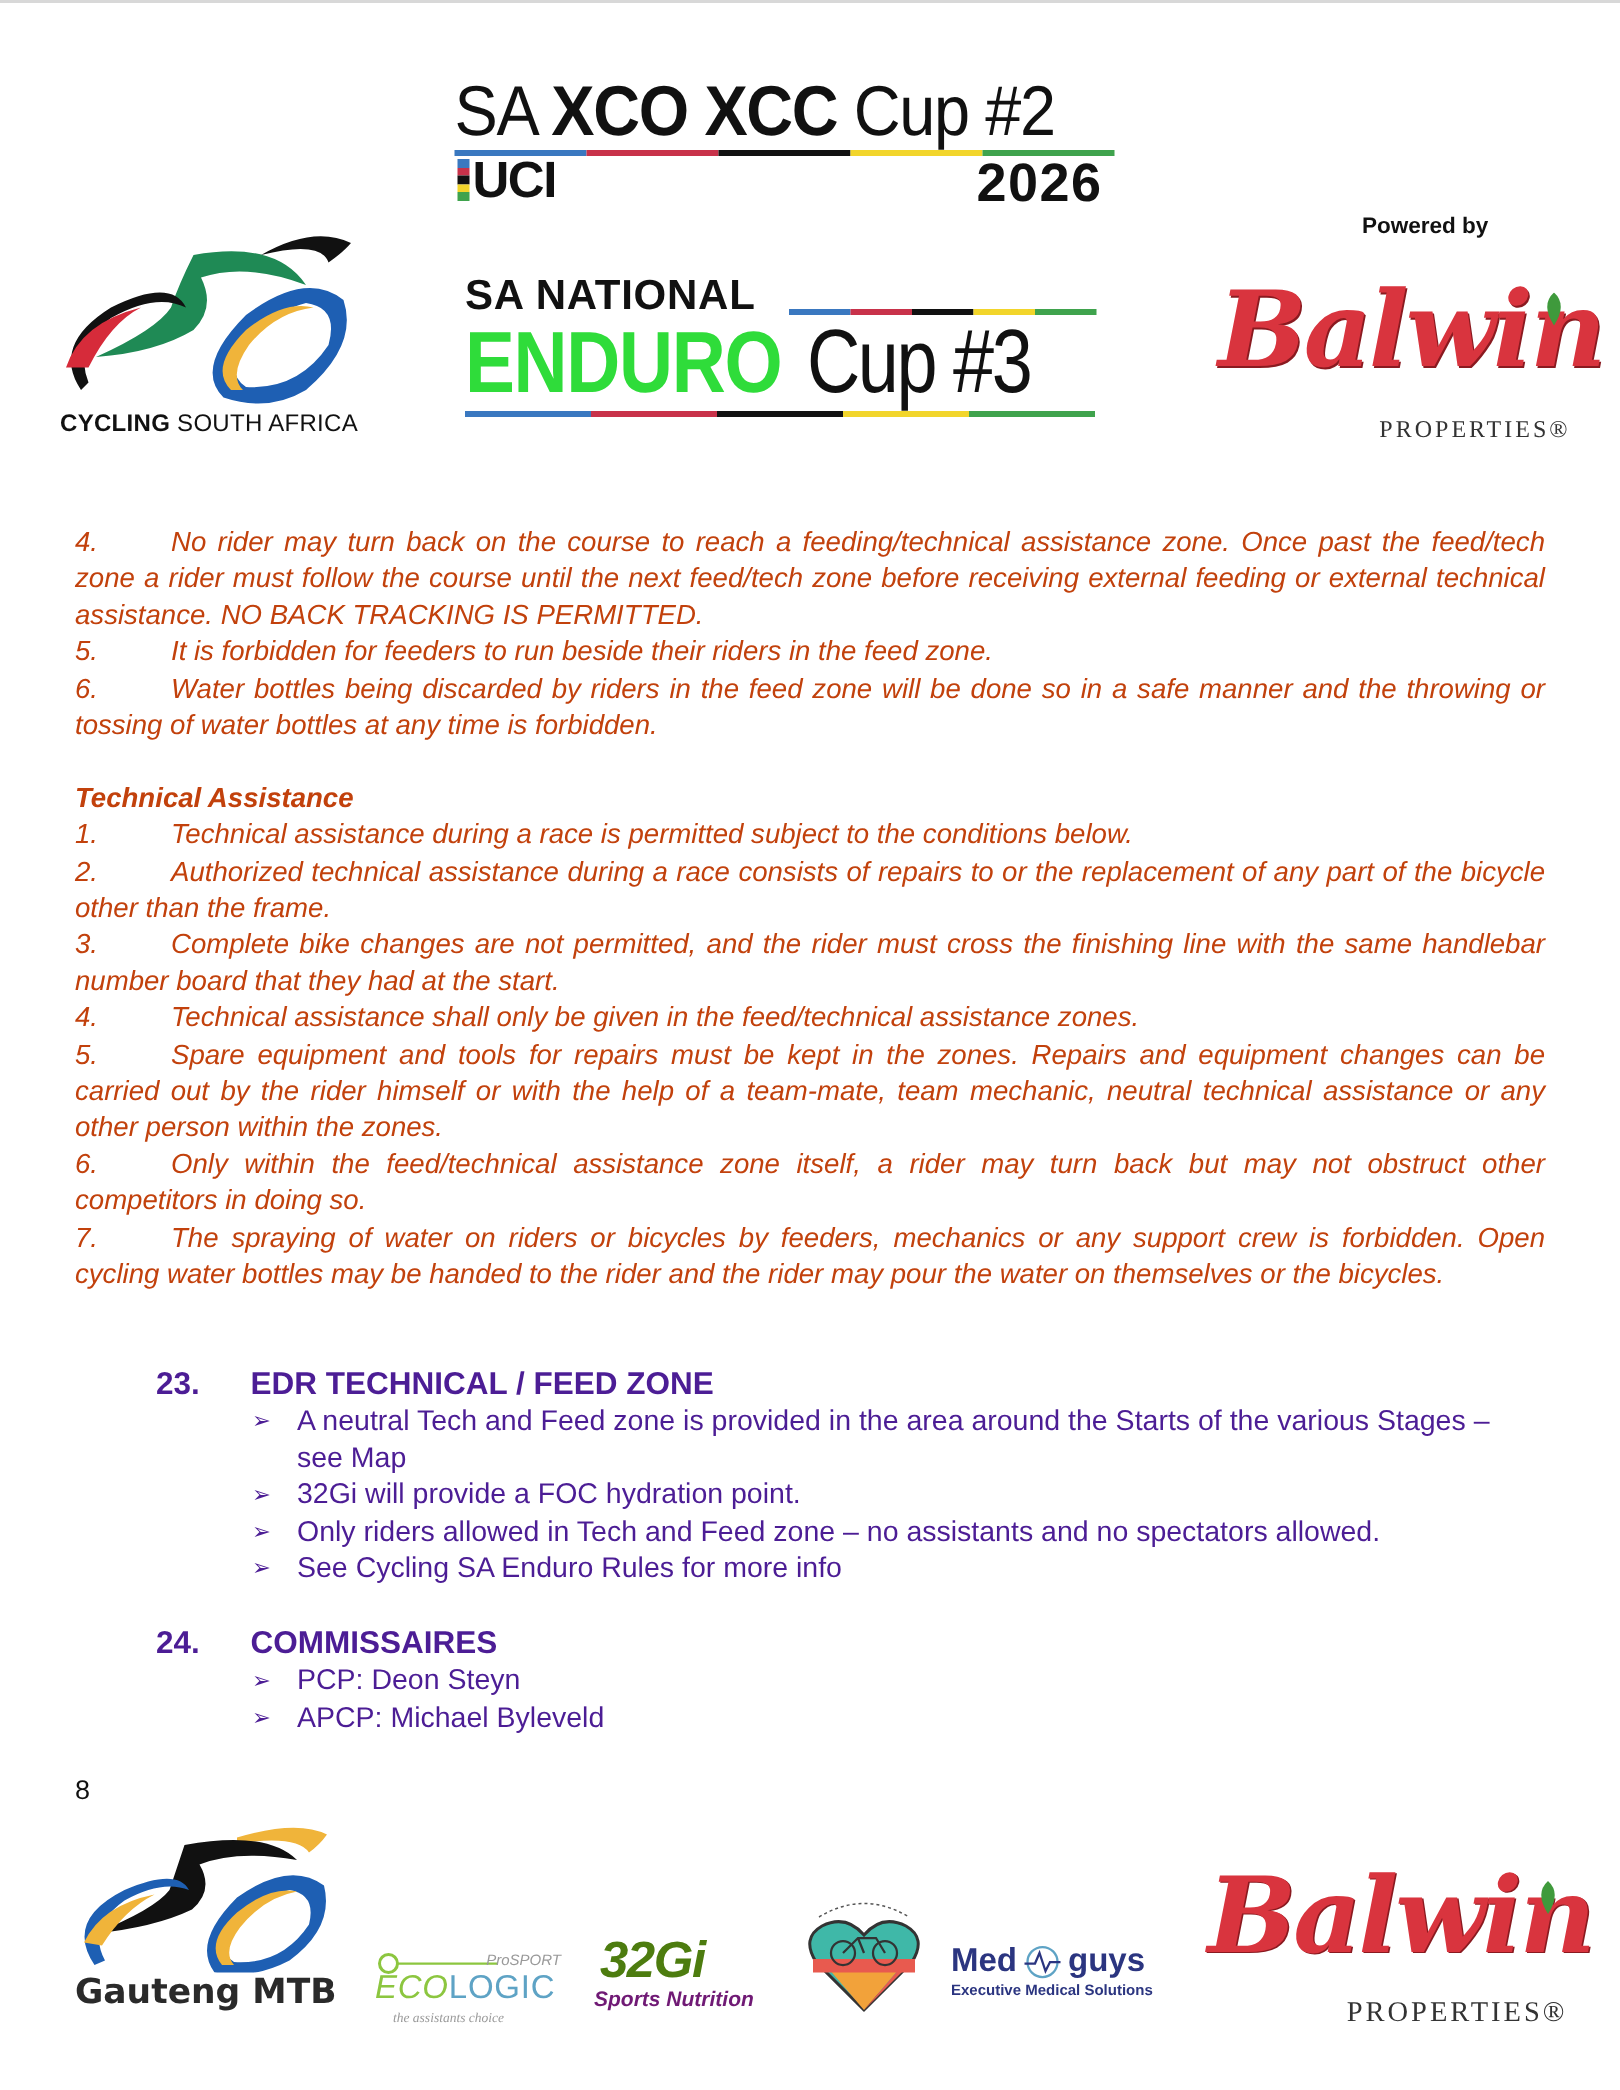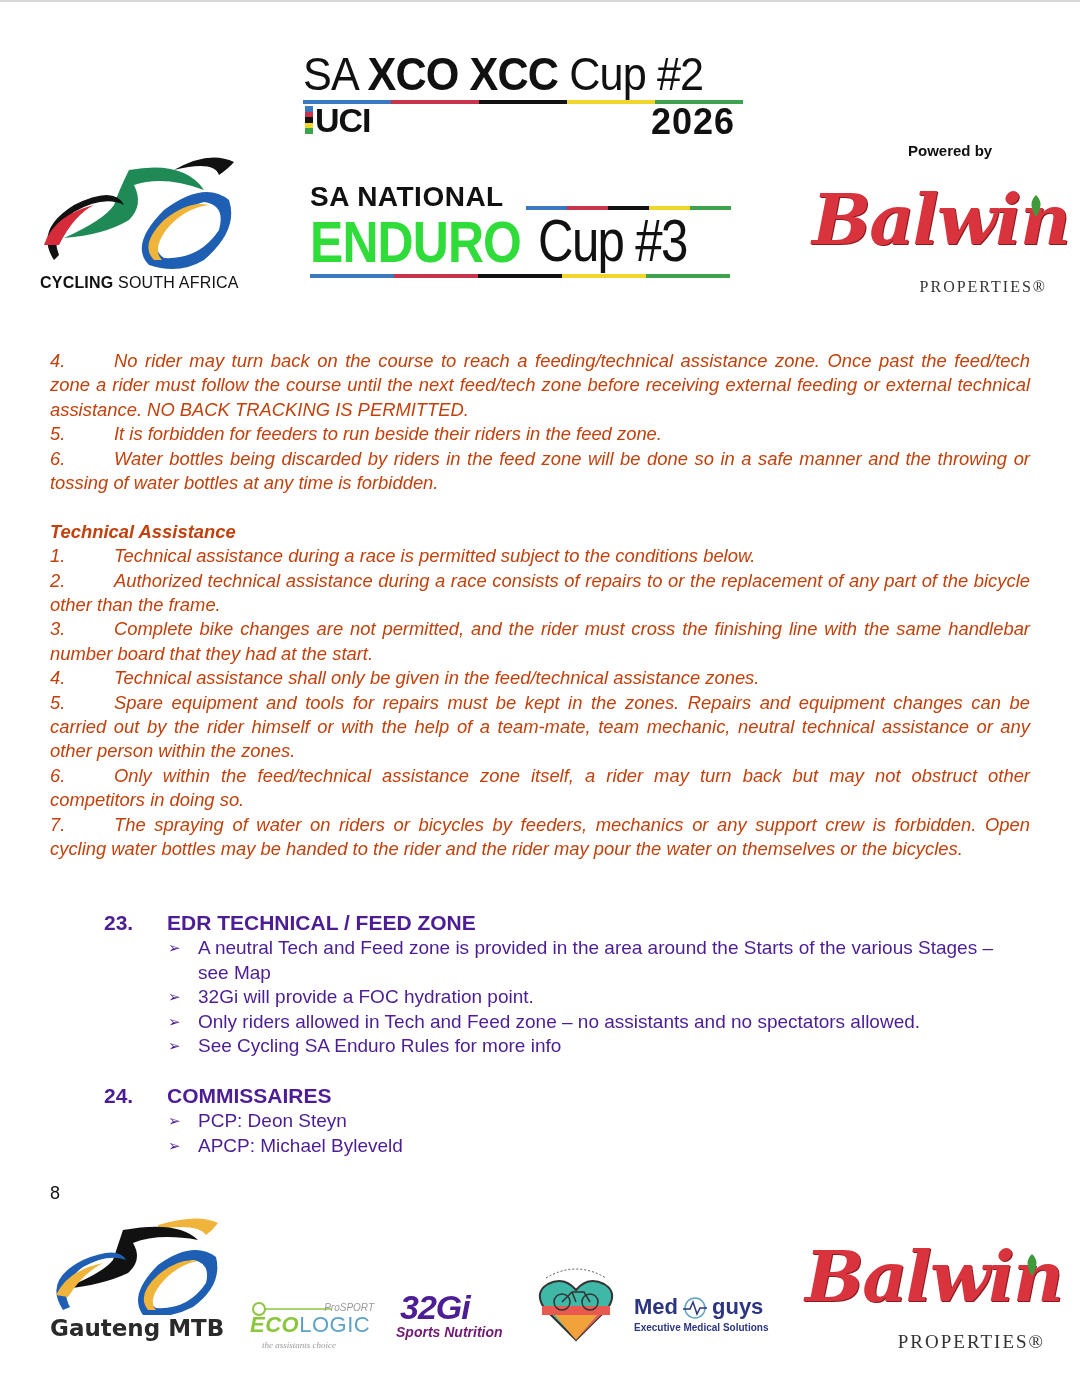--- a/index.html
+++ b/index.html
@@ -50,25 +50,25 @@
     .sec li .txt { width: 820px; }
 
     .page-num { position: absolute; left: 50px; top: 1183px; font-family: "Liberation Sans", sans-serif; font-size: 18px; }
 
     
     .gmtb { position: absolute; left: 48px; top: 1215px; width: 180px; height: 135px; }
     .gmtb-text { position: absolute; left: 2px; top: 100px; font-family: "DejaVu Sans", sans-serif; font-size: 23px; font-weight: 700; color: #2a2a2a; white-space: nowrap; }
     .ecologic { position: absolute; left: 250px; top: 1302px; width: 130px; height: 50px; }
     .eco-pro { position: absolute; right: 6px; top: 0; font-family: "Liberation Sans", sans-serif; font-size: 10px; color: #999; font-style: italic; }
     .eco-main { position: absolute; left: 0; top: 10px; font-family: "Liberation Sans", sans-serif; font-size: 22px; font-weight: 400; letter-spacing: 0.5px; }
-    .eco-main .eco { color: #8cc63f; font-weight: 700; font-style: italic; }
+    .eco-main .eco { color: #8cc63f; font-weight: 400; font-style: italic; }
     .eco-main .logic { color: #5ea3c5; }
     .eco-tag { position: absolute; left: 12px; top: 38px; font-family: "Liberation Serif", serif; font-style: italic; font-size: 9px; color: #999; }
     .gi32 { position: absolute; left: 392px; top: 1290px; width: 130px; height: 55px; }
-    .gi32-main { position: absolute; left: 8px; top: 0; font-family: "Liberation Sans", sans-serif; font-weight: 900; font-style: italic; font-size: 34px; line-height: 34px; letter-spacing: -1px; color: #4c1d95; }
+    .gi32-main { position: absolute; left: 8px; top: 0; font-family: "Liberation Sans", sans-serif; font-weight: 900; font-style: italic; font-size: 34px; line-height: 34px; letter-spacing: -1px; color: #4d7c0f; }
     .gi32-sub { position: absolute; left: 4px; top: 34px; font-family: "Liberation Sans", sans-serif; font-weight: 700; font-style: italic; font-size: 14px; color: #701a75; white-space: nowrap; }
     .chaingang { position: absolute; left: 538px; top: 1262px; width: 76px; height: 85px; }
     .medguys { position: absolute; left: 634px; top: 1294px; width: 155px; height: 45px; }
     .med-main { font-family: "Liberation Sans", sans-serif; font-weight: 900; font-size: 22px; color: #2b3580; white-space: nowrap; display: flex; align-items: flex-end; }
     .med-glyph { display: inline-block; width: 30px; height: 24px; margin: 0 2px; }
     .med-sub { font-family: "Liberation Sans", sans-serif; font-weight: 700; font-size: 10px; color: #2b3580; white-space: nowrap; margin-top: 2px; }
     .balwin-bot { position: absolute; left: 805px; top: 1232px; width: 250px; height: 125px; }
   </style>
 </head>
 <body>

